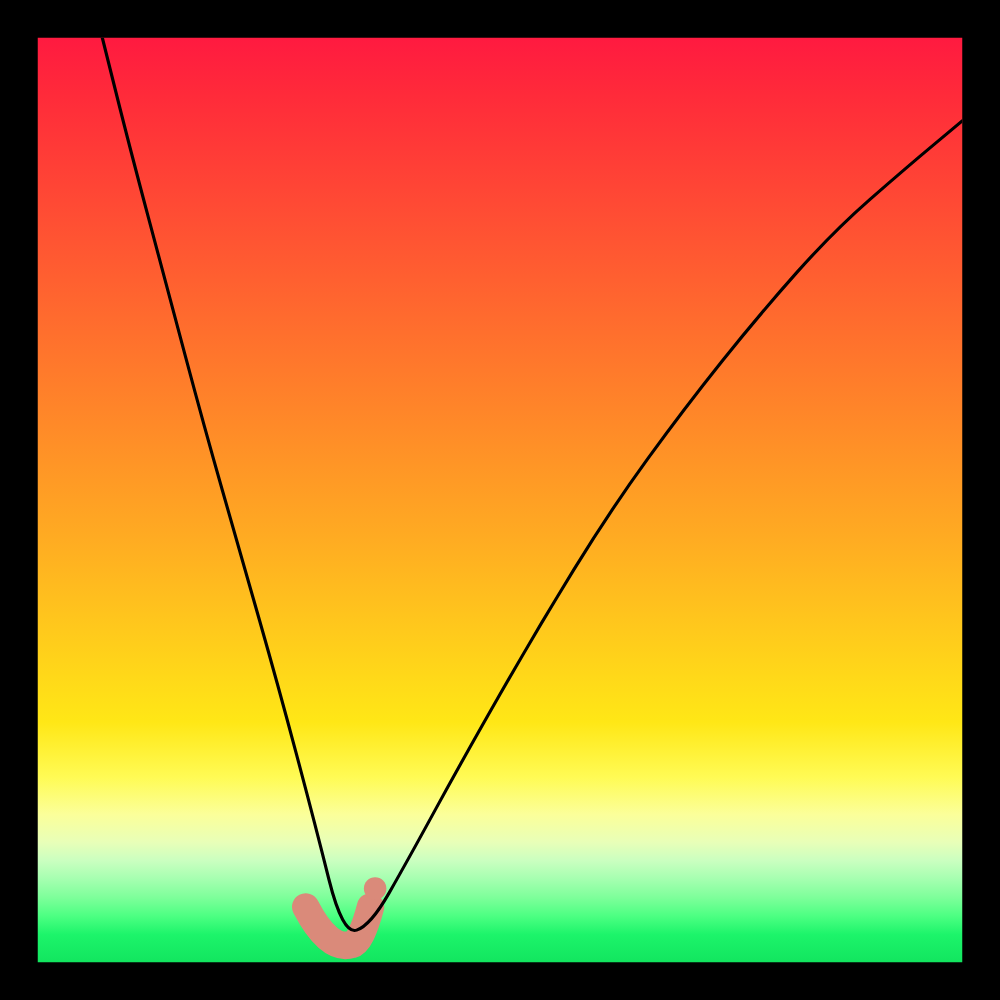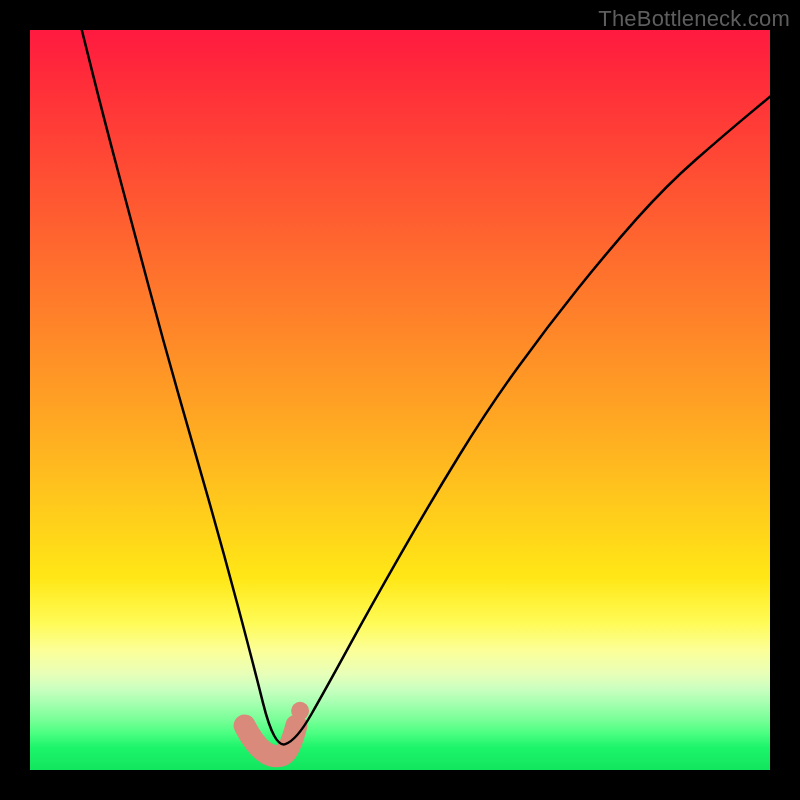--- a/index.html
+++ b/index.html
@@ -88,14 +88,13 @@
 
     <svg id="chart-svg" width="740" height="740" viewBox="0 0 740 740" style="position:absolute; left:0; top:0;">
 
       <path id="blob-path" class="blob-stroke" d="M 214.6 695.6 Q 233.1 731.2 251.60000000000002 725.5 Q 259 723.5 266.4 695.6"></path>
       <circle id="blob-dot2" class="blob" r="9" cx="270.09999999999997" cy="680.8"></circle>
 
       <path id="curve-path" class="curve-stroke" d="M 51.800000000000004 0 Q 51.800000000000004 0 62.900000000000006 44.39999999999998 Q 74 88.79999999999995 88.80000000000001 144.3 Q 103.60000000000001 199.80000000000007 118.4 255.30000000000004 Q 133.2 310.8 148 362.6 Q 162.8 414.4 177.60000000000002 466.2 Q 192.4 518 207.2 573.5 Q 222 629 233.10000000000002 673.4 Q 244.20000000000002 717.8 255.3 714.0999999999999 Q 266.4 710.4 281.2 684.5 Q 296 658.6 318.20000000000005 617.9000000000001 Q 340.40000000000003 577.2 370 525.4000000000001 Q 399.6 473.6 429.20000000000005 425.5 Q 458.8 377.40000000000003 488.4 336.70000000000005 Q 518 296 547.6 259 Q 577.2 222 606.8 188.7 Q 636.4 155.39999999999998 666 129.5 Q 695.5999999999999 103.60000000000002 717.8 85.10000000000002 T 740 66.60000000000002"></path>
     </svg>
   </div>
 
-  <div class="watermark">TheBottleneck.com</div>
 </div>
 
 </body></html>

